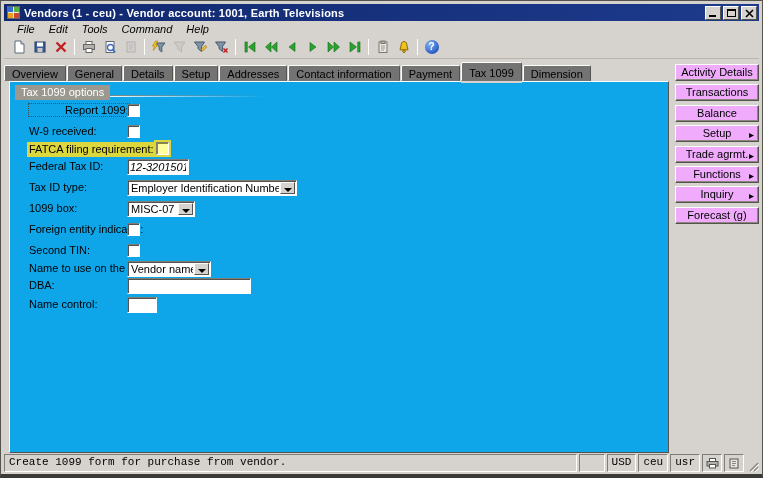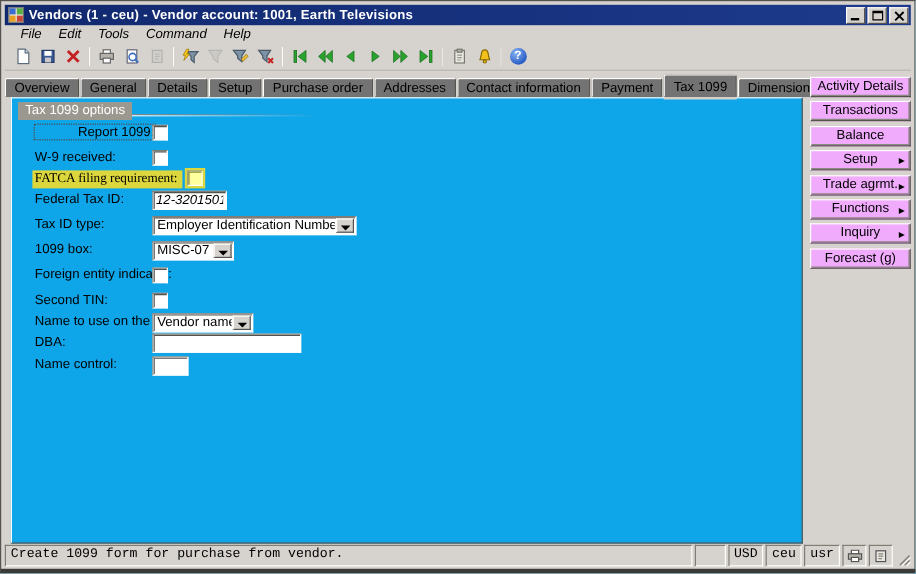--- a/index.html
+++ b/index.html
@@ -66,21 +66,21 @@
                 background:linear-gradient(to right,#fdfdfb,rgba(253,253,251,0)); }
 
   .frow { position:absolute; left:0; right:0; height:17px; }
   .flabel { position:absolute; left:19px; top:1px; white-space:nowrap; }
   .flabel.focused { outline:1px dotted #4a4a4a;padding-left:36px; }
   .fctrl { position:absolute; left:117px; top:0; }
 
   .checkbox { width:13px; height:13px; background:#fff; margin-top:1px;
               border:1px solid; border-color:#807d76 #fdfdfb #fdfdfb #807d76;
               box-shadow:inset 1px 1px 0 #55534e; cursor:default; }
-  .hl-label { background:#dcd73c; padding:1px 4px 2px 2px;font-family:Liberation Serif, serif; }
+  .hl-label { background:#dcd73c; padding:1px 4px 2px 2px; }
   .hl-box { background:#ffff9e !important; box-shadow:inset 1px 1px 0 #8a8a30 !important;
             outline:2px solid #dcd73c; }
 
   .tinput { height:16px; background:#fff; border:1px solid; border-color:#807d76 #fdfdfb #fdfdfb #807d76;
             box-shadow:inset 1px 1px 0 #55534e; font:11px "Liberation Sans",sans-serif;
             padding:0 2px; }
   .combo { height:16px; background:#fff; display:flex; align-items:stretch;
            border:1px solid; border-color:#807d76 #fdfdfb #fdfdfb #807d76;
            box-shadow:inset 1px 1px 0 #55534e; cursor:default; }
   .combo-text { flex:1 1 auto; padding:1px 2px 0 3px; white-space:nowrap; overflow:hidden; }
@@ -261,21 +261,20 @@
     <span class="tbtn">
         <span class="help-circle"></span>
       </span>
   </div>
 
   <div class="tabstrip">
     <span class="tab">Overview</span>
     <span class="tab">General</span>
     <span class="tab">Details</span>
     <span class="tab">Setup</span>
-    <span class="tab">Purchase order</span>
     <span class="tab">Addresses</span>
     <span class="tab">Contact information</span>
     <span class="tab">Payment</span>
     <span class="tab active">Tax 1099</span>
     <span class="tab">Dimension</span>
   </div>
 
   <div class="content">
     <span class="group-caption">Tax 1099 options</span>
     <span class="group-line"></span>

